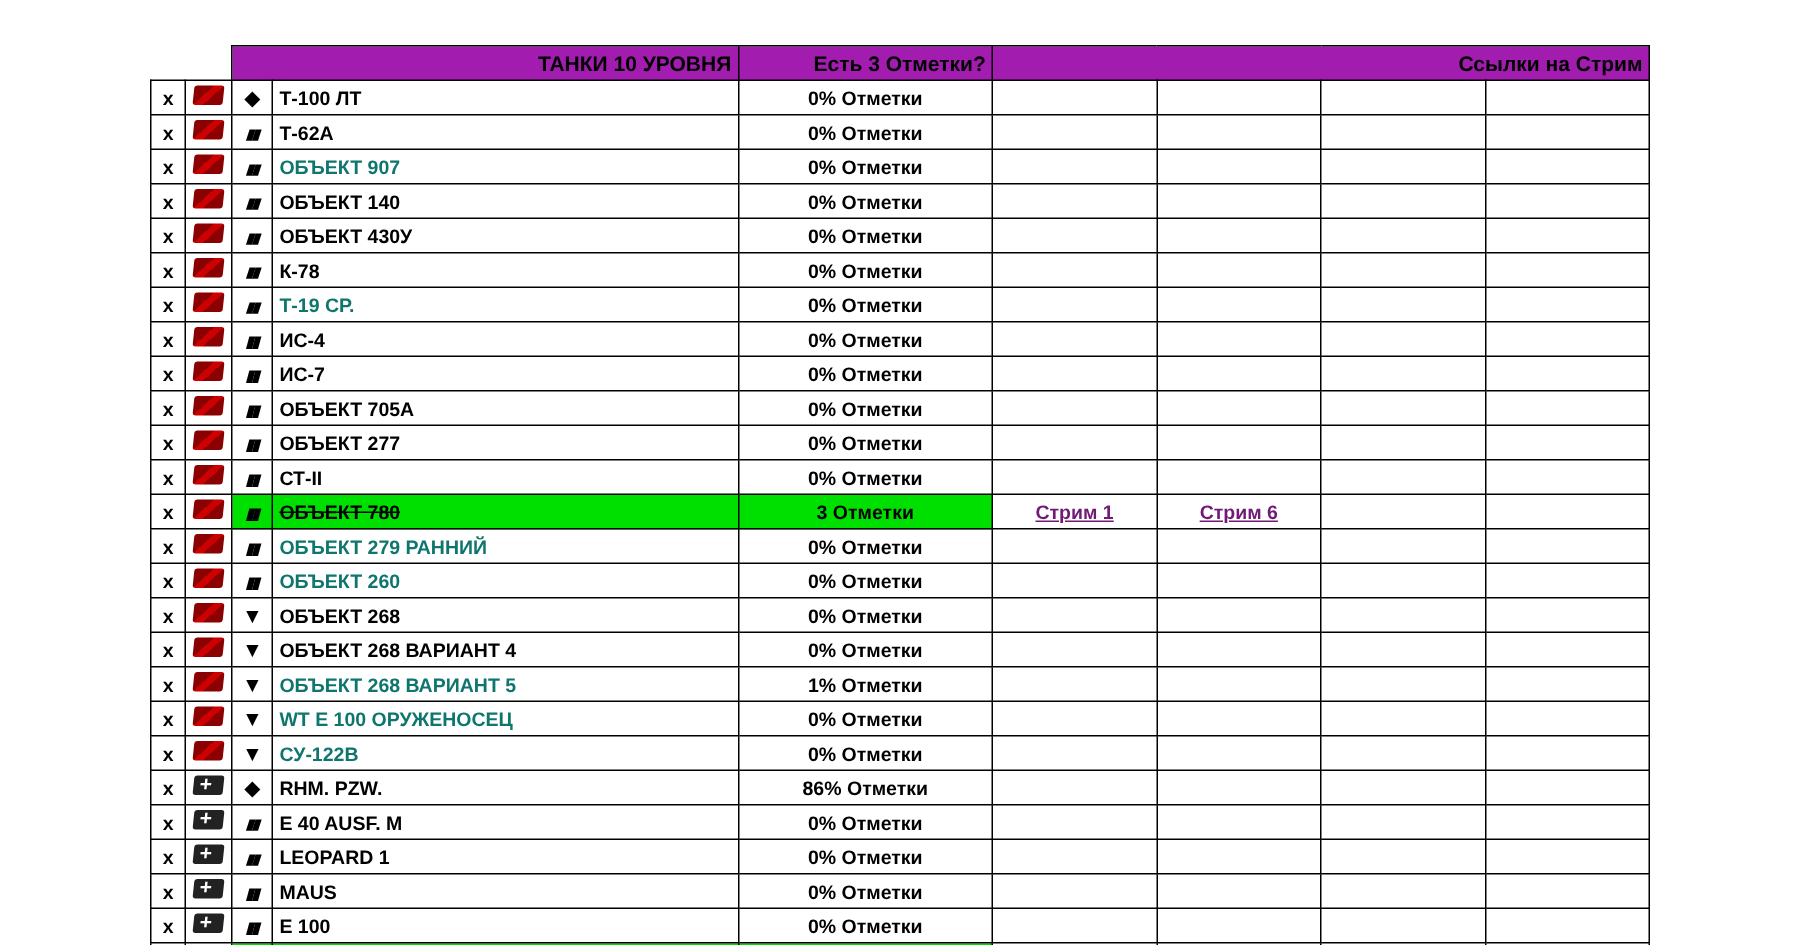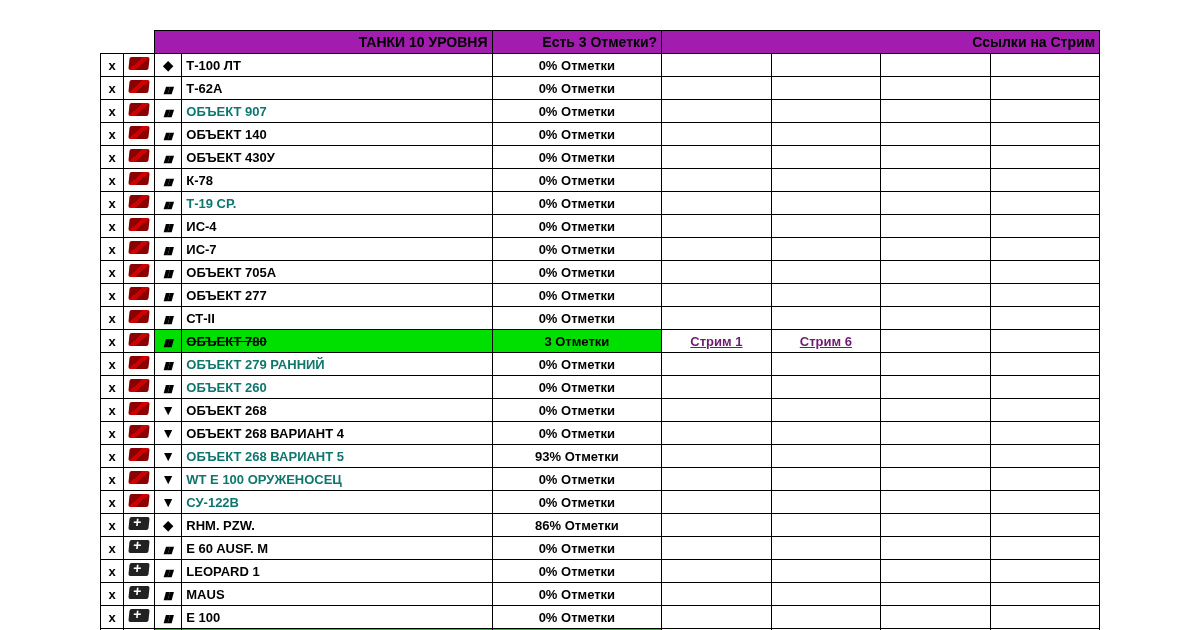--- a/index.html
+++ b/index.html
@@ -297,21 +297,21 @@
         <td class="col-link"></td>
         <td class="col-link"></td>
         <td class="col-link"></td>
         <td class="col-link"></td>
       </tr>
       <tr>
         <td class="col-x">x</td>
         <td class="col-flag"><span class="flag-r"></span></td>
         <td class="col-class"><span class="ic">▼</span></td>
         <td class="col-tank gold">ОБЪЕКТ 268 ВАРИАНТ 5</td>
-        <td class="col-marks">93% Отметки</td>
+        <td class="col-marks">1% Отметки</td>
         <td class="col-link"></td>
         <td class="col-link"></td>
         <td class="col-link"></td>
         <td class="col-link"></td>
       </tr>
       <tr>
         <td class="col-x">x</td>
         <td class="col-flag"><span class="flag-r"></span></td>
         <td class="col-class"><span class="ic">▼</span></td>
         <td class="col-tank gold">WT E 100 ОРУЖЕНОСЕЦ</td>
@@ -340,21 +340,21 @@
         <td class="col-marks">86% Отметки</td>
         <td class="col-link"></td>
         <td class="col-link"></td>
         <td class="col-link"></td>
         <td class="col-link"></td>
       </tr>
       <tr>
         <td class="col-x">x</td>
         <td class="col-flag"><span class="flag-g"></span></td>
         <td class="col-class"><span class="ic" style="letter-spacing: -2px; transform: skewX(-18deg) scaleY(0.9); font-size: 11px;">▮▮</span></td>
-        <td class="col-tank">E 60 AUSF. M</td>
+        <td class="col-tank">E 40 AUSF. M</td>
         <td class="col-marks">0% Отметки</td>
         <td class="col-link"></td>
         <td class="col-link"></td>
         <td class="col-link"></td>
         <td class="col-link"></td>
       </tr>
       <tr>
         <td class="col-x">x</td>
         <td class="col-flag"><span class="flag-g"></span></td>
         <td class="col-class"><span class="ic" style="letter-spacing: -2px; transform: skewX(-18deg) scaleY(0.9); font-size: 11px;">▮▮</span></td>

